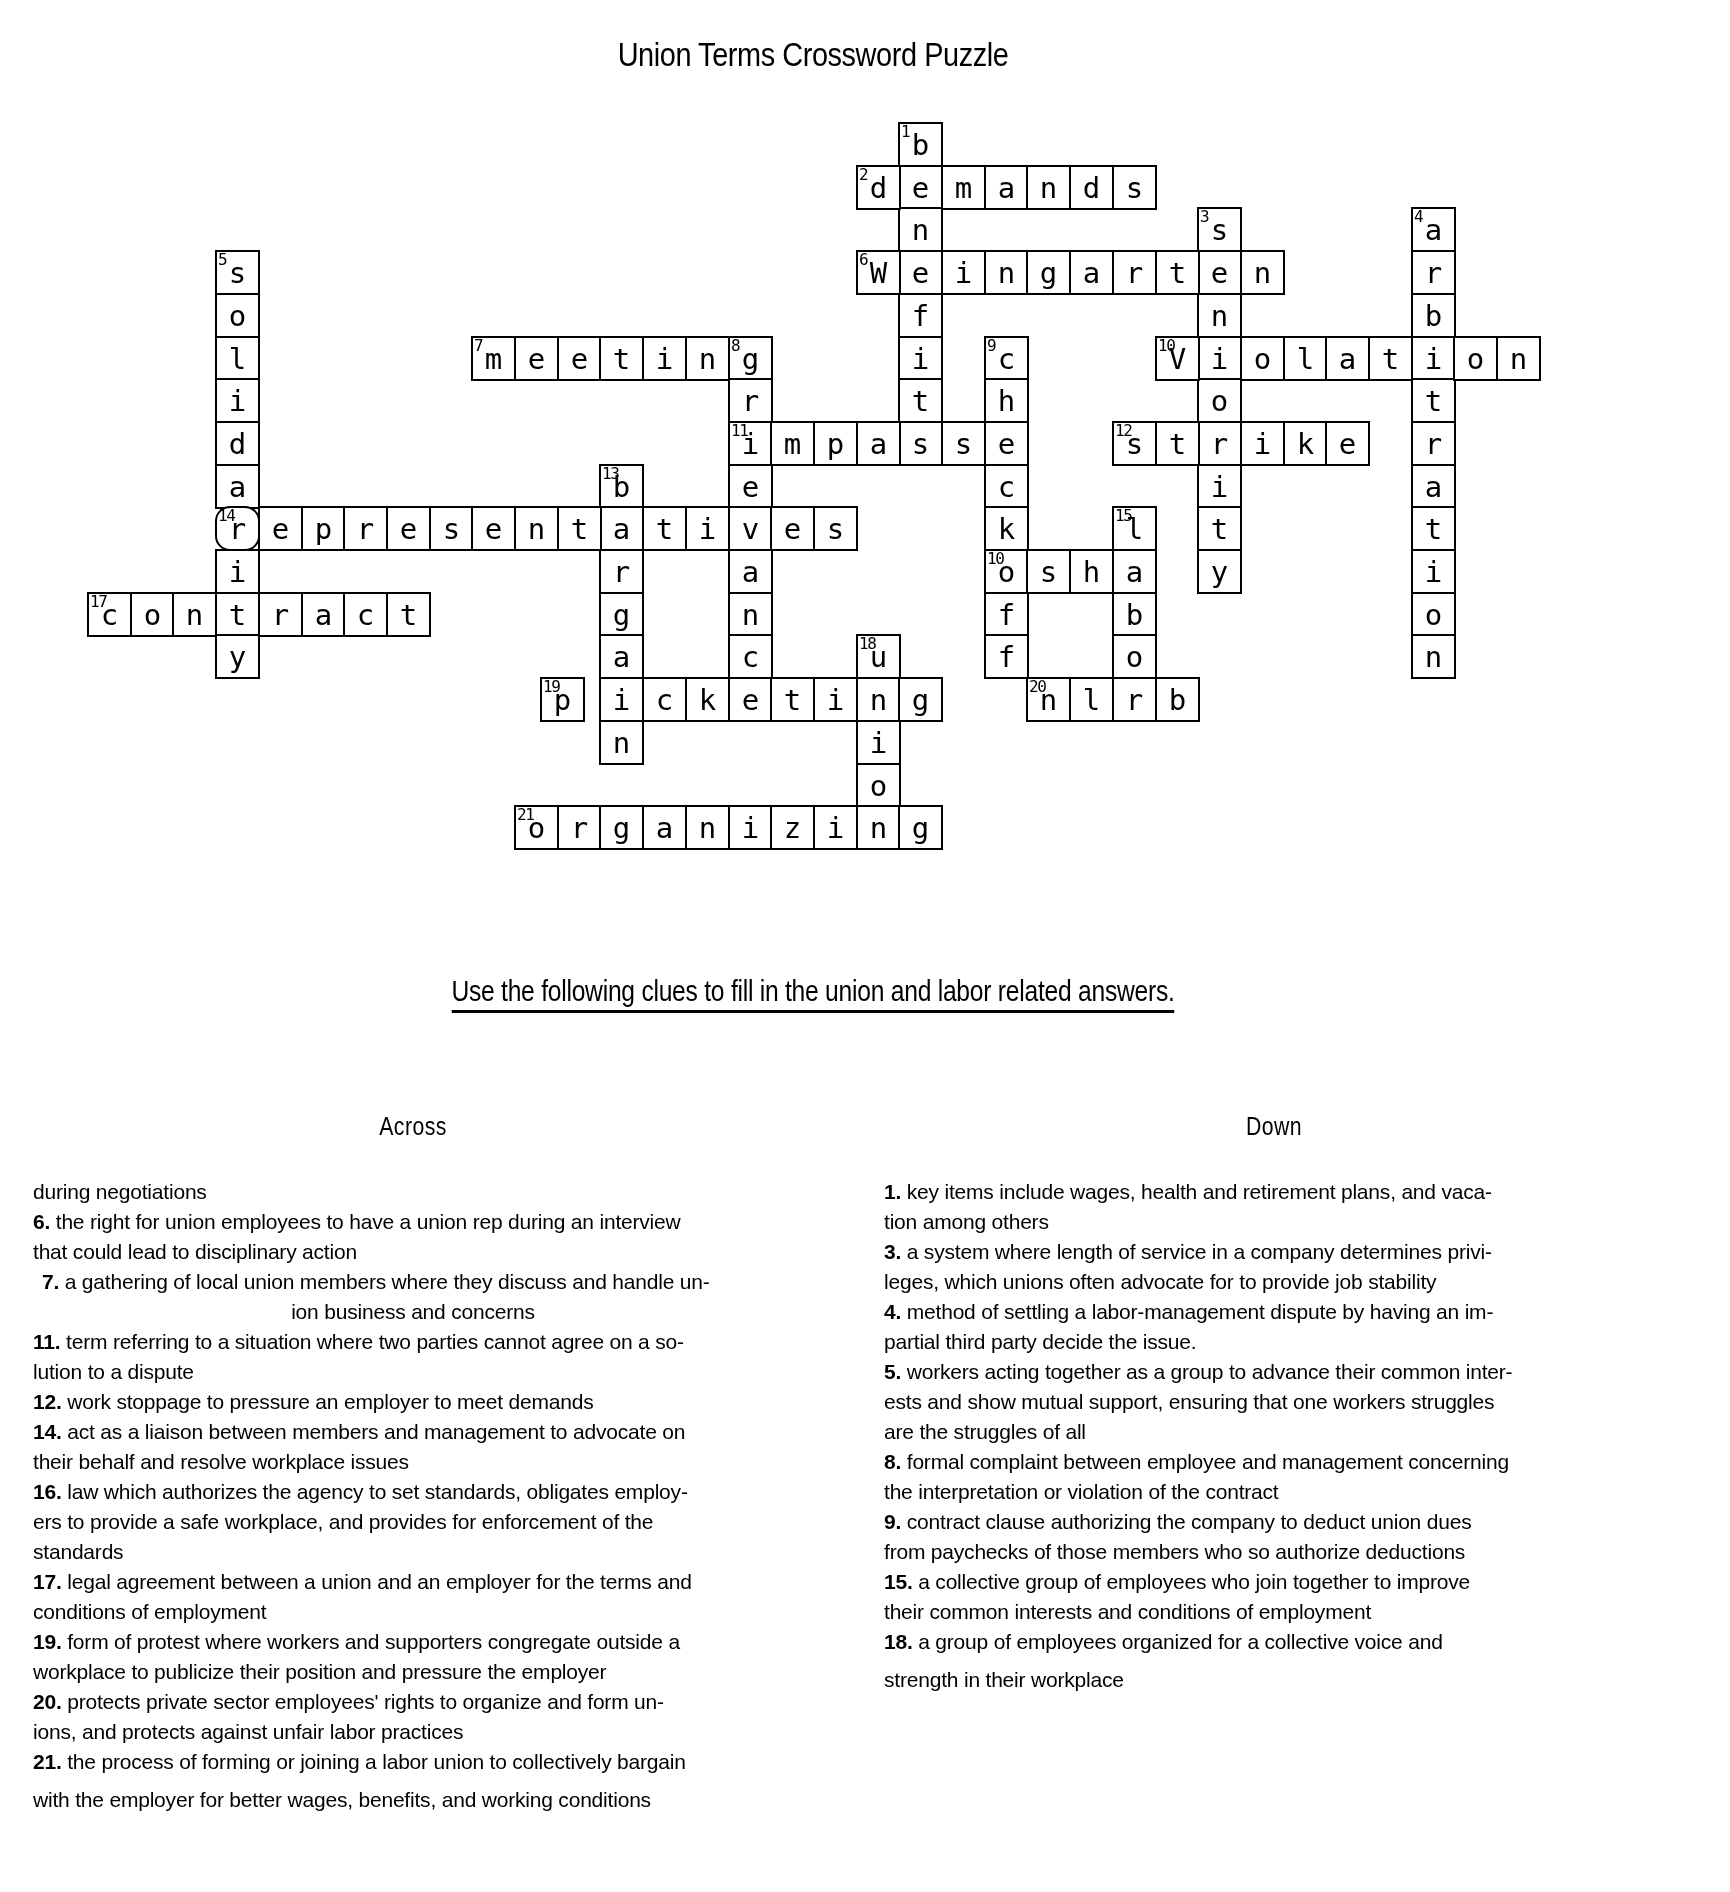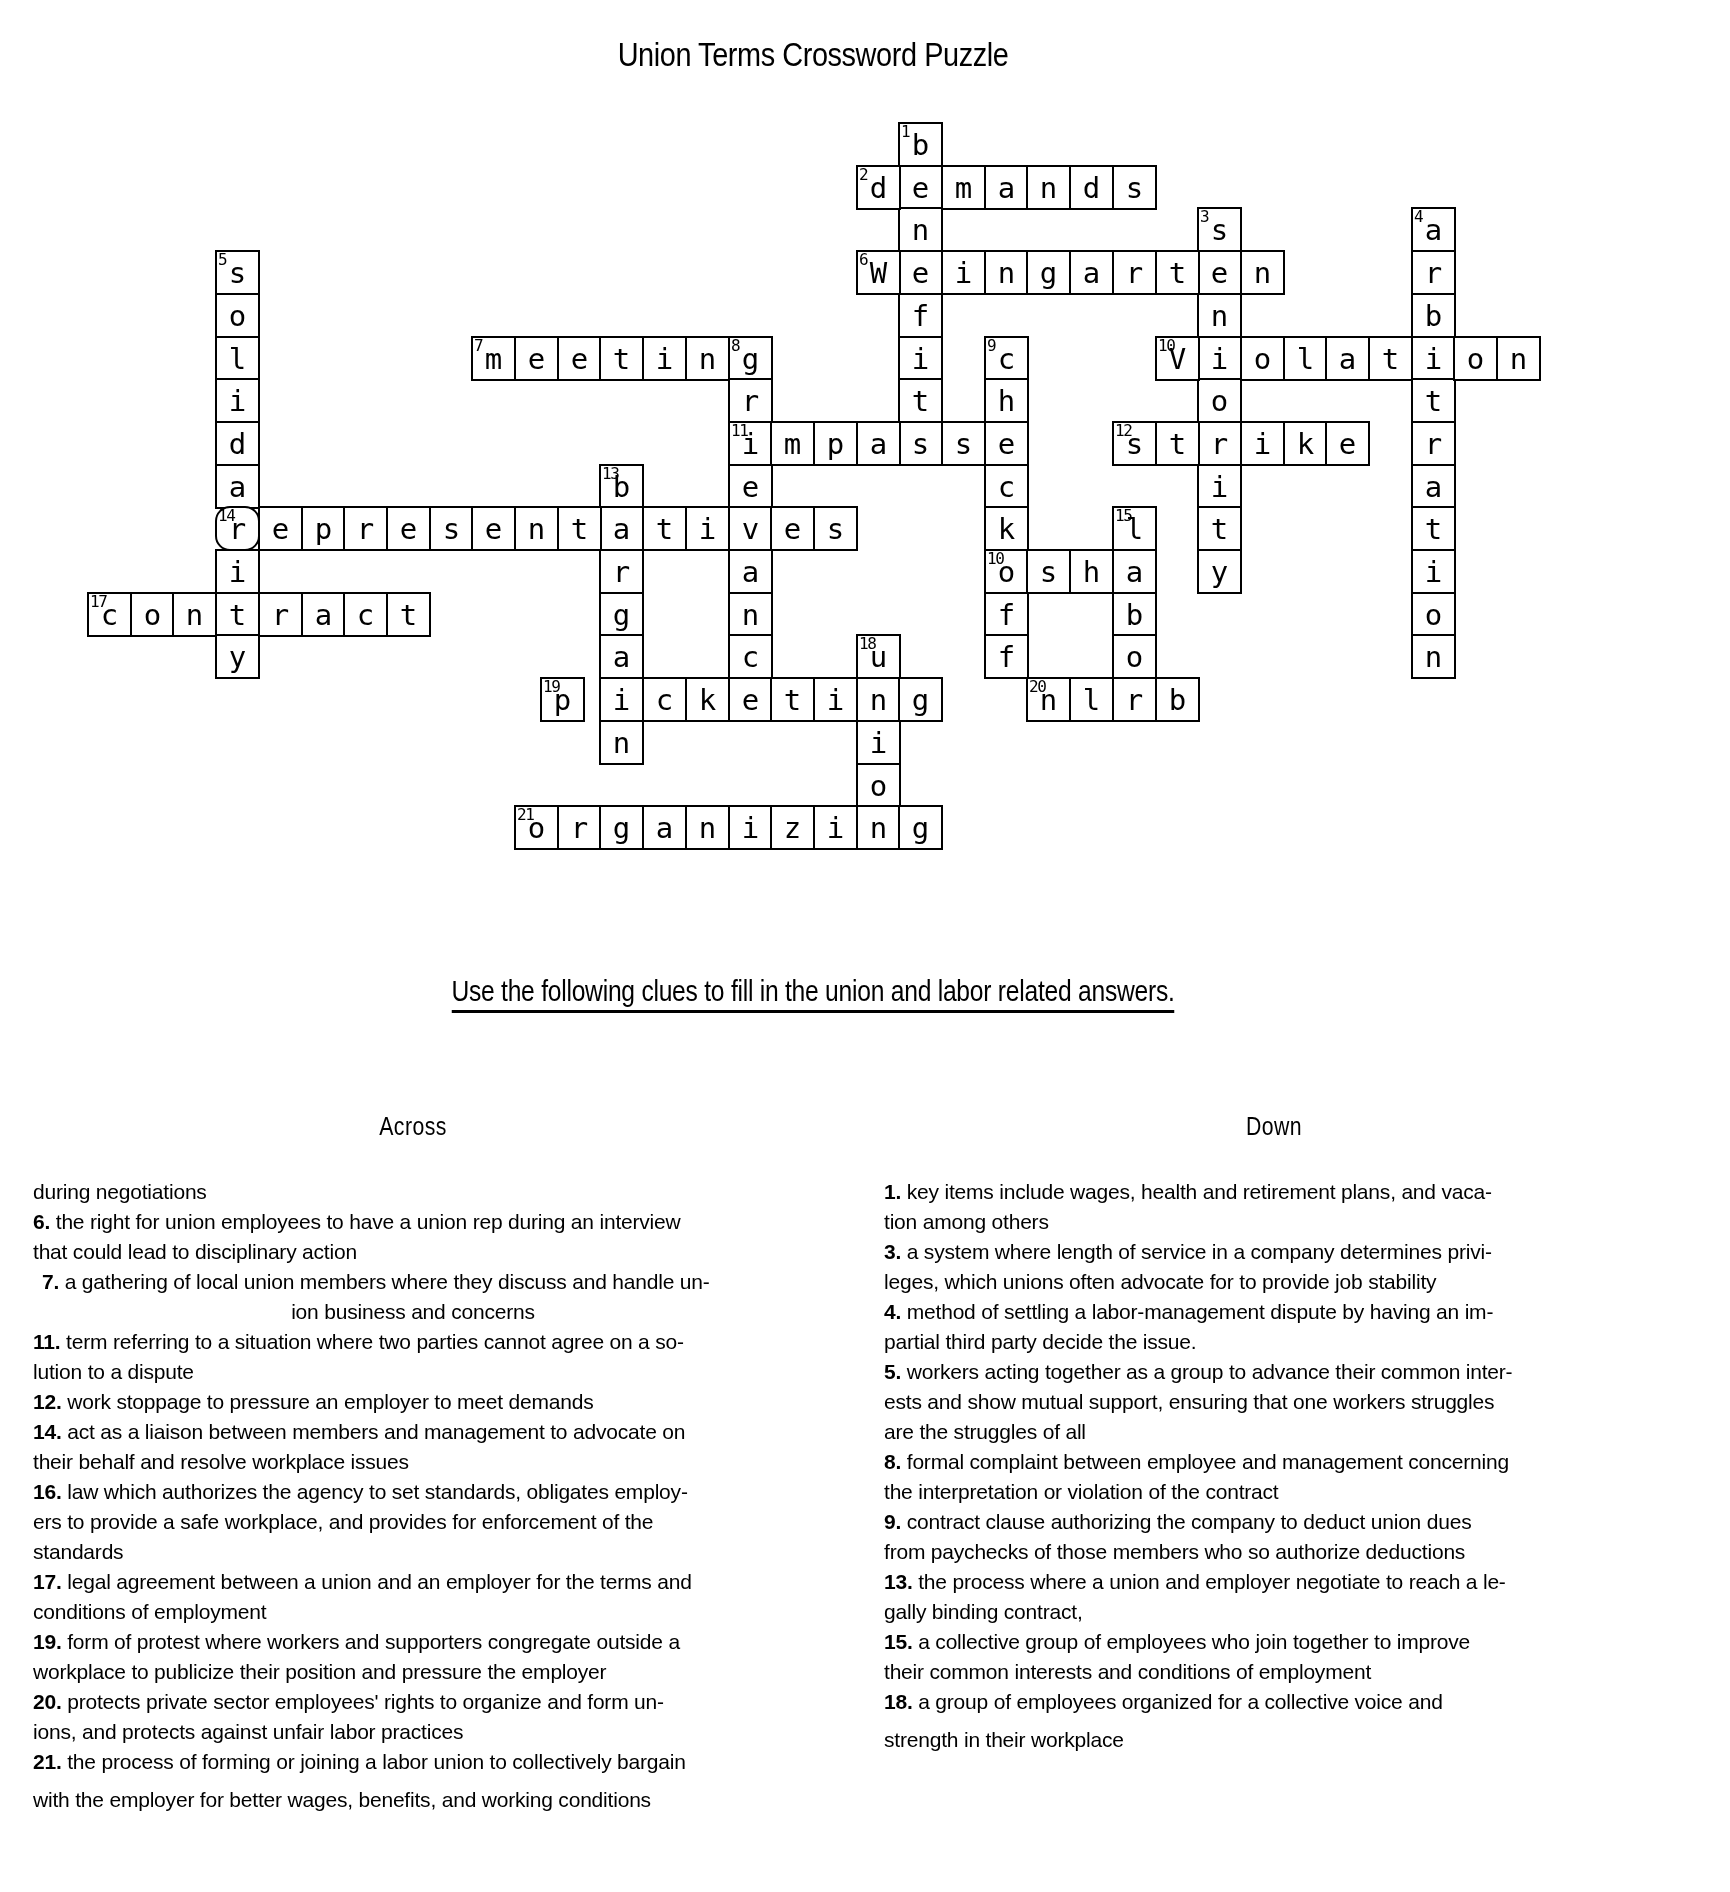--- a/index.html
+++ b/index.html
@@ -567,24 +567,20 @@
       </div>
       <div class="clue">
         <div class="clue-line"><span class="clue-num">8.</span> formal complaint between employee and management concerning</div>
         <div class="clue-line">the interpretation or violation of the contract</div>
       </div>
       <div class="clue">
         <div class="clue-line"><span class="clue-num">9.</span> contract clause authorizing the company to deduct union dues</div>
         <div class="clue-line">from paychecks of those members who so authorize deductions</div>
       </div>
       <div class="clue">
-        <div class="clue-line"><span class="clue-num">13.</span> the process where a union and employer negotiate to reach a le-</div>
-        <div class="clue-line">gally binding contract,</div>
-      </div>
-      <div class="clue">
         <div class="clue-line"><span class="clue-num">15.</span> a collective group of employees who join together to improve</div>
         <div class="clue-line">their common interests and conditions of employment</div>
       </div>
       <div class="clue">
         <div class="clue-line"><span class="clue-num">18.</span> a group of employees organized for a collective voice and</div>
         <div class="clue-line gap">strength in their workplace</div>
       </div>
     </div>
 </div>
 

